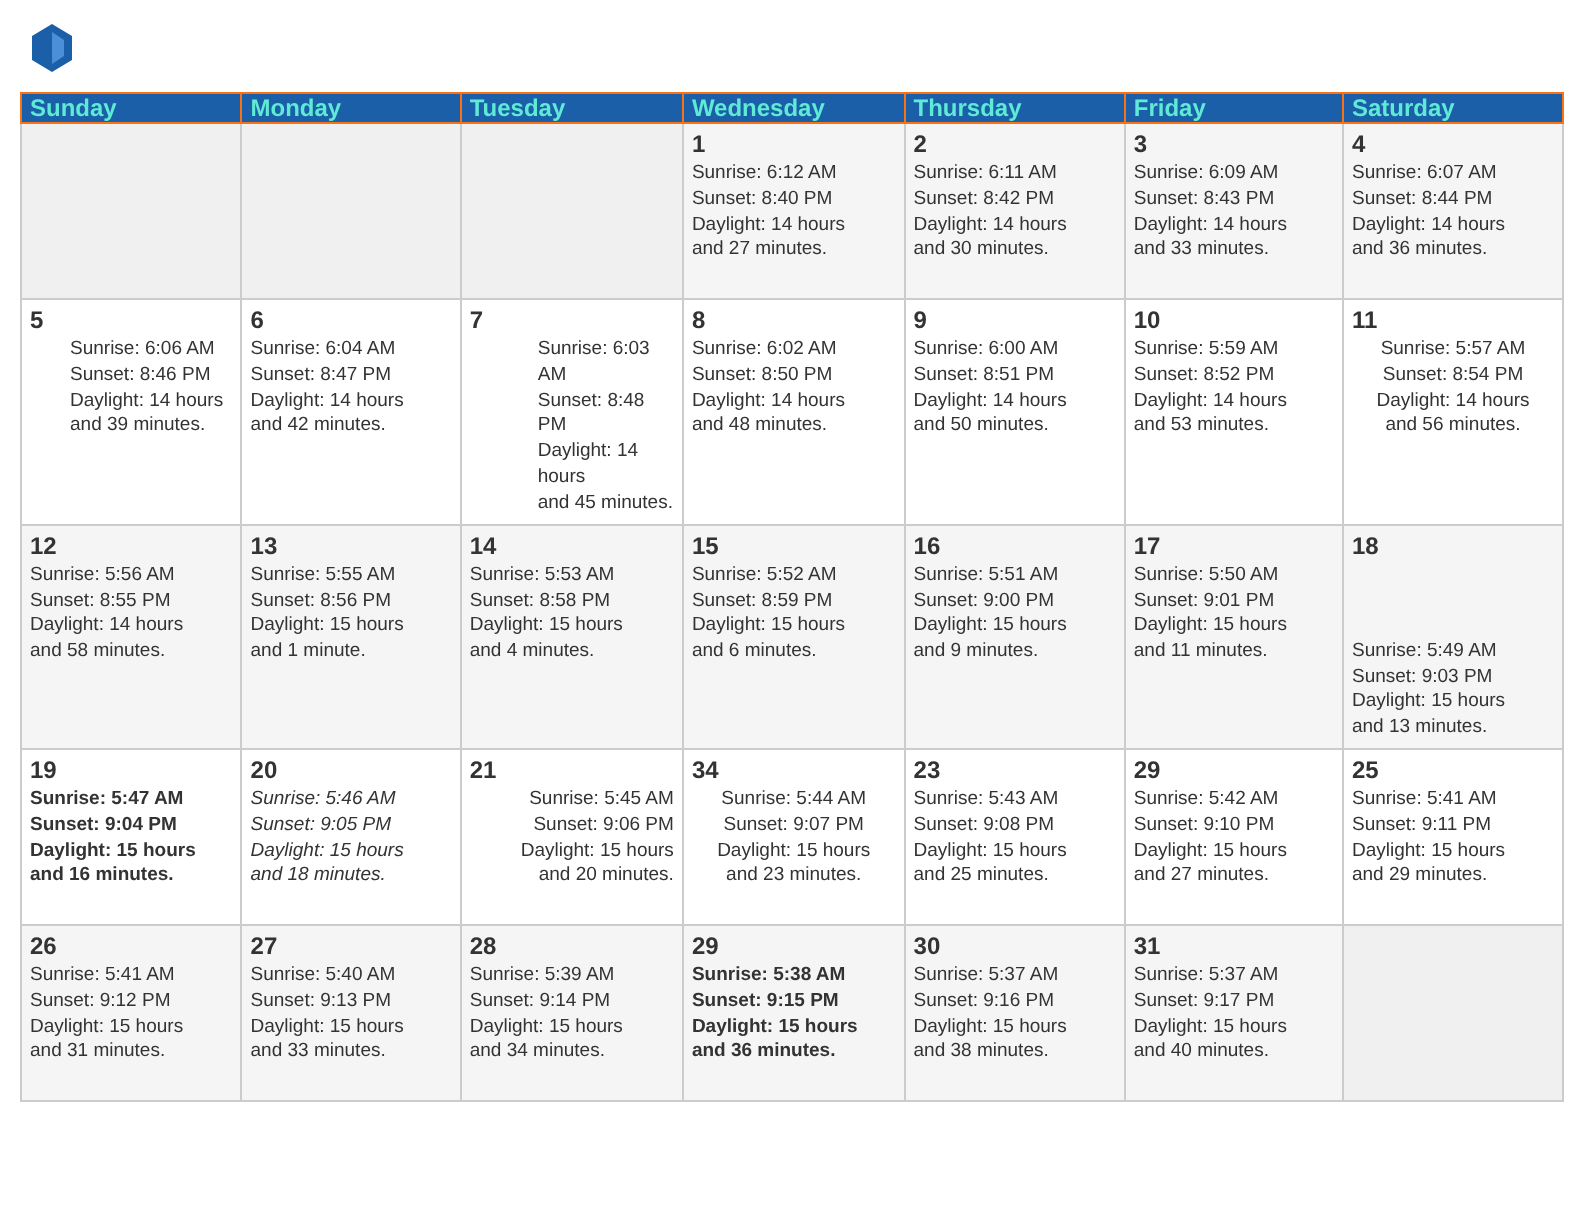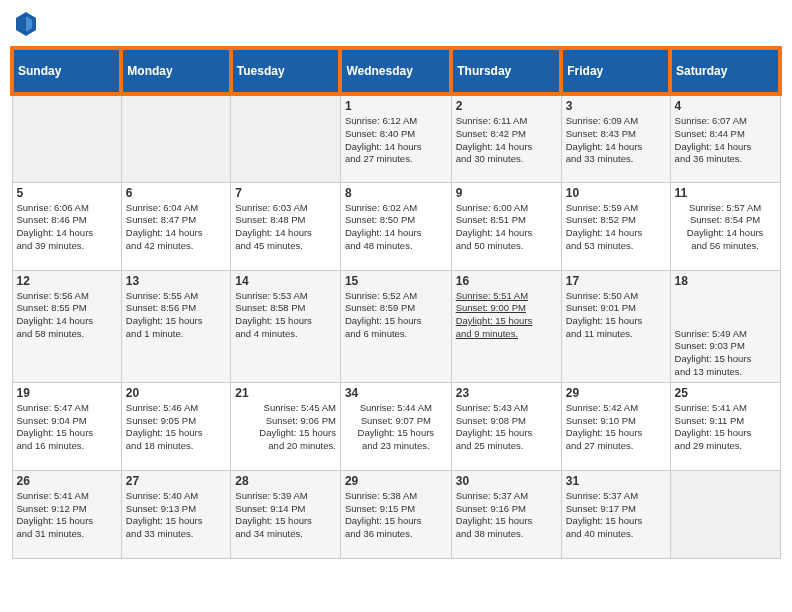--- a/index.html
+++ b/index.html
@@ -53,26 +53,26 @@
     .location {
       font-size: 15px;
       color: #333;
     }
     table {
       width: 100%;
       border-collapse: collapse;
     }
     thead tr th {
       background-color: #1a5fa8;
-      color: #ffffff;
+      color: #5eead4;
       font-size: 12px;
       font-weight: bold;
-      padding: 14px 4px;
+      padding: 0 4px;
       text-align: left;
-      border: 4px solid #f97316;
+      border: 1px solid #f97316;
     }
     tbody tr td {
       border: 1px solid #ccc;
       vertical-align: top;
       padding: 3px 4px;
       font-size: 10px;
       color: #333;
       min-height: 80px;
       height: 88px;
       width: 113px;
@@ -163,35 +163,35 @@
           <span class="day-num">4</span>
           <div class="cell-content" style="white-space: pre-line;">Sunrise: 6:07 AM
 Sunset: 8:44 PM
 Daylight: 14 hours
 and 36 minutes.</div>
         </td>
       </tr>
       <tr>
         <td>
           <span class="day-num">5</span>
-          <div class="cell-content" style="white-space: pre-line;">Sunrise: 6:06 AM
+          <div class="cell-content" style="white-space: pre-line; margin-left: 20px;">Sunrise: 6:06 AM
 Sunset: 8:46 PM
 Daylight: 14 hours
 and 39 minutes.</div>
         </td>
         <td>
           <span class="day-num">6</span>
           <div class="cell-content" style="white-space: pre-line;">Sunrise: 6:04 AM
 Sunset: 8:47 PM
 Daylight: 14 hours
 and 42 minutes.</div>
         </td>
         <td>
           <span class="day-num">7</span>
-          <div class="cell-content" style="white-space: pre-line;">Sunrise: 6:03 AM
+          <div class="cell-content" style="white-space: pre-line; margin-left: 34px;">Sunrise: 6:03 AM
 Sunset: 8:48 PM
 Daylight: 14 hours
 and 45 minutes.</div>
         </td>
         <td>
           <span class="day-num">8</span>
           <div class="cell-content" style="white-space: pre-line;">Sunrise: 6:02 AM
 Sunset: 8:50 PM
 Daylight: 14 hours
 and 48 minutes.</div>
@@ -242,21 +242,21 @@
         </td>
         <td>
           <span class="day-num">15</span>
           <div class="cell-content" style="white-space: pre-line;">Sunrise: 5:52 AM
 Sunset: 8:59 PM
 Daylight: 15 hours
 and 6 minutes.</div>
         </td>
         <td>
           <span class="day-num">16</span>
-          <div class="cell-content" style="white-space: pre-line; text-decoration: underline;">Sunrise: 5:51 AM
+          <div class="cell-content" style="white-space: pre-line;">Sunrise: 5:51 AM
 Sunset: 9:00 PM
 Daylight: 15 hours
 and 9 minutes.</div>
         </td>
         <td>
           <span class="day-num">17</span>
           <div class="cell-content" style="white-space: pre-line;">Sunrise: 5:50 AM
 Sunset: 9:01 PM
 Daylight: 15 hours
 and 11 minutes.</div>
@@ -265,28 +265,28 @@
           <span class="day-num">18</span>
           <div class="cell-content" style="white-space: pre-line; margin-top: 40px;">Sunrise: 5:49 AM
 Sunset: 9:03 PM
 Daylight: 15 hours
 and 13 minutes.</div>
         </td>
       </tr>
       <tr>
         <td>
           <span class="day-num">19</span>
-          <div class="cell-content" style="white-space: pre-line;">Sunrise: 5:47 AM
+          <div class="cell-content" style="white-space: pre-line; font-weight: bold;">Sunrise: 5:47 AM
 Sunset: 9:04 PM
 Daylight: 15 hours
 and 16 minutes.</div>
         </td>
         <td>
           <span class="day-num">20</span>
-          <div class="cell-content" style="white-space: pre-line;">Sunrise: 5:46 AM
+          <div class="cell-content" style="white-space: pre-line; font-style: italic;">Sunrise: 5:46 AM
 Sunset: 9:05 PM
 Daylight: 15 hours
 and 18 minutes.</div>
         </td>
         <td>
           <span class="day-num">21</span>
           <div class="cell-content" style="white-space: pre-line; text-align: right;">Sunrise: 5:45 AM
 Sunset: 9:06 PM
 Daylight: 15 hours
 and 20 minutes.</div>
@@ -337,21 +337,21 @@
         </td>
         <td>
           <span class="day-num">28</span>
           <div class="cell-content" style="white-space: pre-line;">Sunrise: 5:39 AM
 Sunset: 9:14 PM
 Daylight: 15 hours
 and 34 minutes.</div>
         </td>
         <td>
           <span class="day-num">29</span>
-          <div class="cell-content" style="white-space: pre-line;">Sunrise: 5:38 AM
+          <div class="cell-content" style="white-space: pre-line; font-weight: bold;">Sunrise: 5:38 AM
 Sunset: 9:15 PM
 Daylight: 15 hours
 and 36 minutes.</div>
         </td>
         <td>
           <span class="day-num">30</span>
           <div class="cell-content" style="white-space: pre-line;">Sunrise: 5:37 AM
 Sunset: 9:16 PM
 Daylight: 15 hours
 and 38 minutes.</div>

